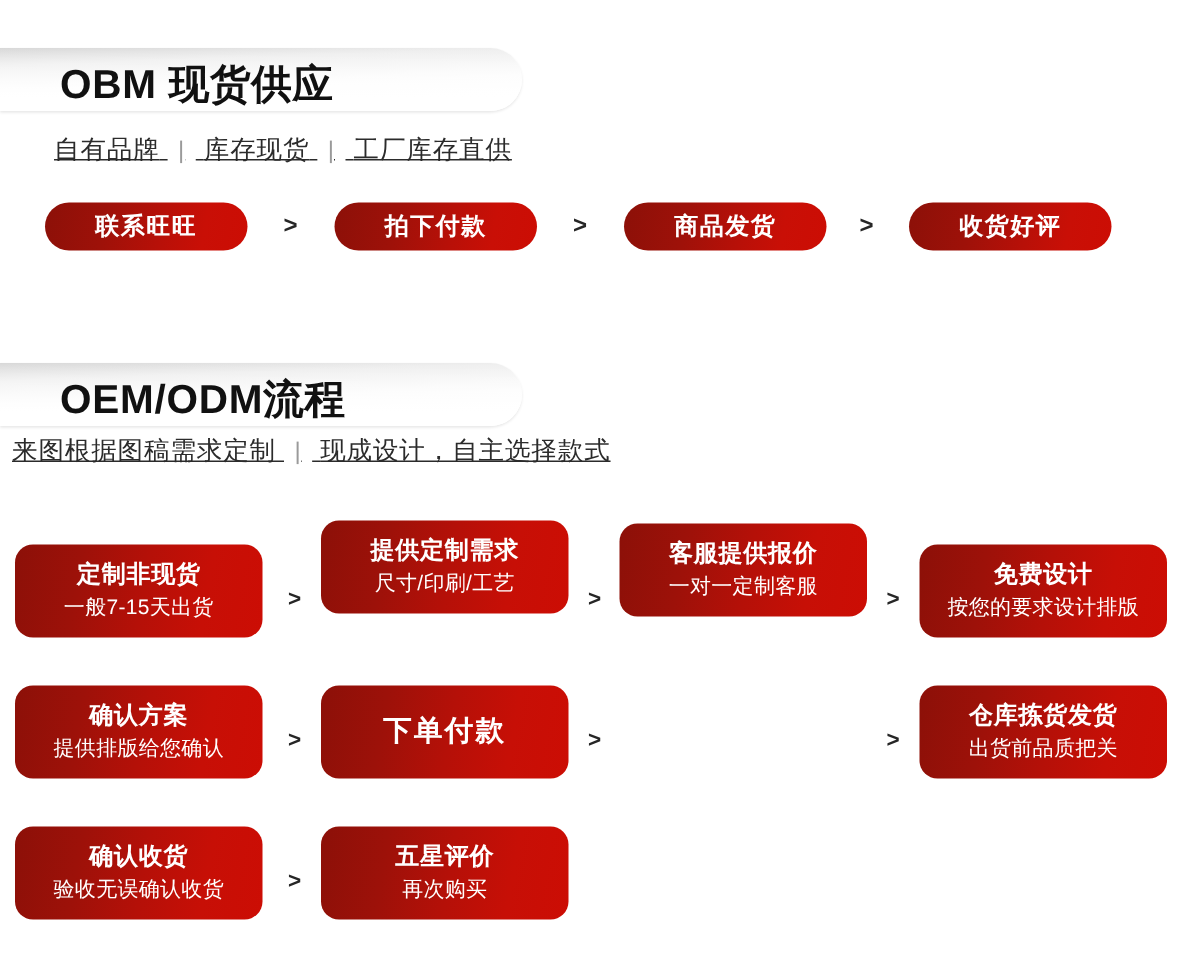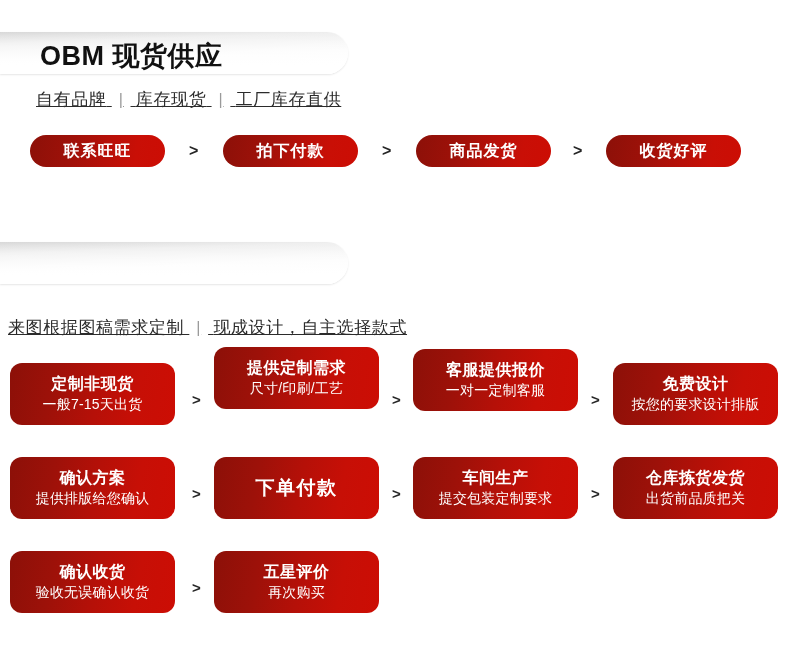--- a/index.html
+++ b/index.html
@@ -143,22 +143,23 @@
   <div class="arrow" style="left:382px; top:143px;">&gt;</div>
 
   <div class="pill" style="left:416px; top:135px;">商品发货</div>
   <div class="arrow" style="left:573px; top:143px;">&gt;</div>
 
   <div class="pill" style="left:606px; top:135px;">收货好评</div>
 
   <div class="section-header" style="top:242px;">
     <div class="section-header-inner"></div>
   </div>
-
-  <div class="section-sub" style="left:8px; top:316px;">
+  <div class="section-title" style="top:248px;">OEM/ODM流程</div>
+
+  <div class="section-sub" style="left:8px; top:289px;">
     <span>来图根据图稿需求定制</span>
     <span class="sub-sep">|</span>
     <span>现成设计，自主选择款式</span>
   </div>
 
   <div class="rbox" style="left:10px;  top:363px;">
     <div class="l1">定制非现货</div>
     <div class="l2">一般7-15天出货</div>
   </div>
   <div class="arrow big" style="left:192px; top:392px;">&gt;</div>
@@ -184,24 +185,20 @@
     <div class="l1">确认方案</div>
     <div class="l2">提供排版给您确认</div>
   </div>
   <div class="arrow big" style="left:192px; top:486px;">&gt;</div>
 
   <div class="rbox single" style="left:214px; top:457px;">
     <div class="l1">下单付款</div>
   </div>
   <div class="arrow big" style="left:392px; top:486px;">&gt;</div>
 
-  <div class="rbox" style="left:413px; top:457px;">
-    <div class="l1">车间生产</div>
-    <div class="l2">提交包装定制要求</div>
-  </div>
   <div class="arrow big" style="left:591px; top:486px;">&gt;</div>
 
   <div class="rbox" style="left:613px; top:457px;">
     <div class="l1">仓库拣货发货</div>
     <div class="l2">出货前品质把关</div>
   </div>
 
   <div class="rbox" style="left:10px;  top:551px;">
     <div class="l1">确认收货</div>
     <div class="l2">验收无误确认收货</div>

